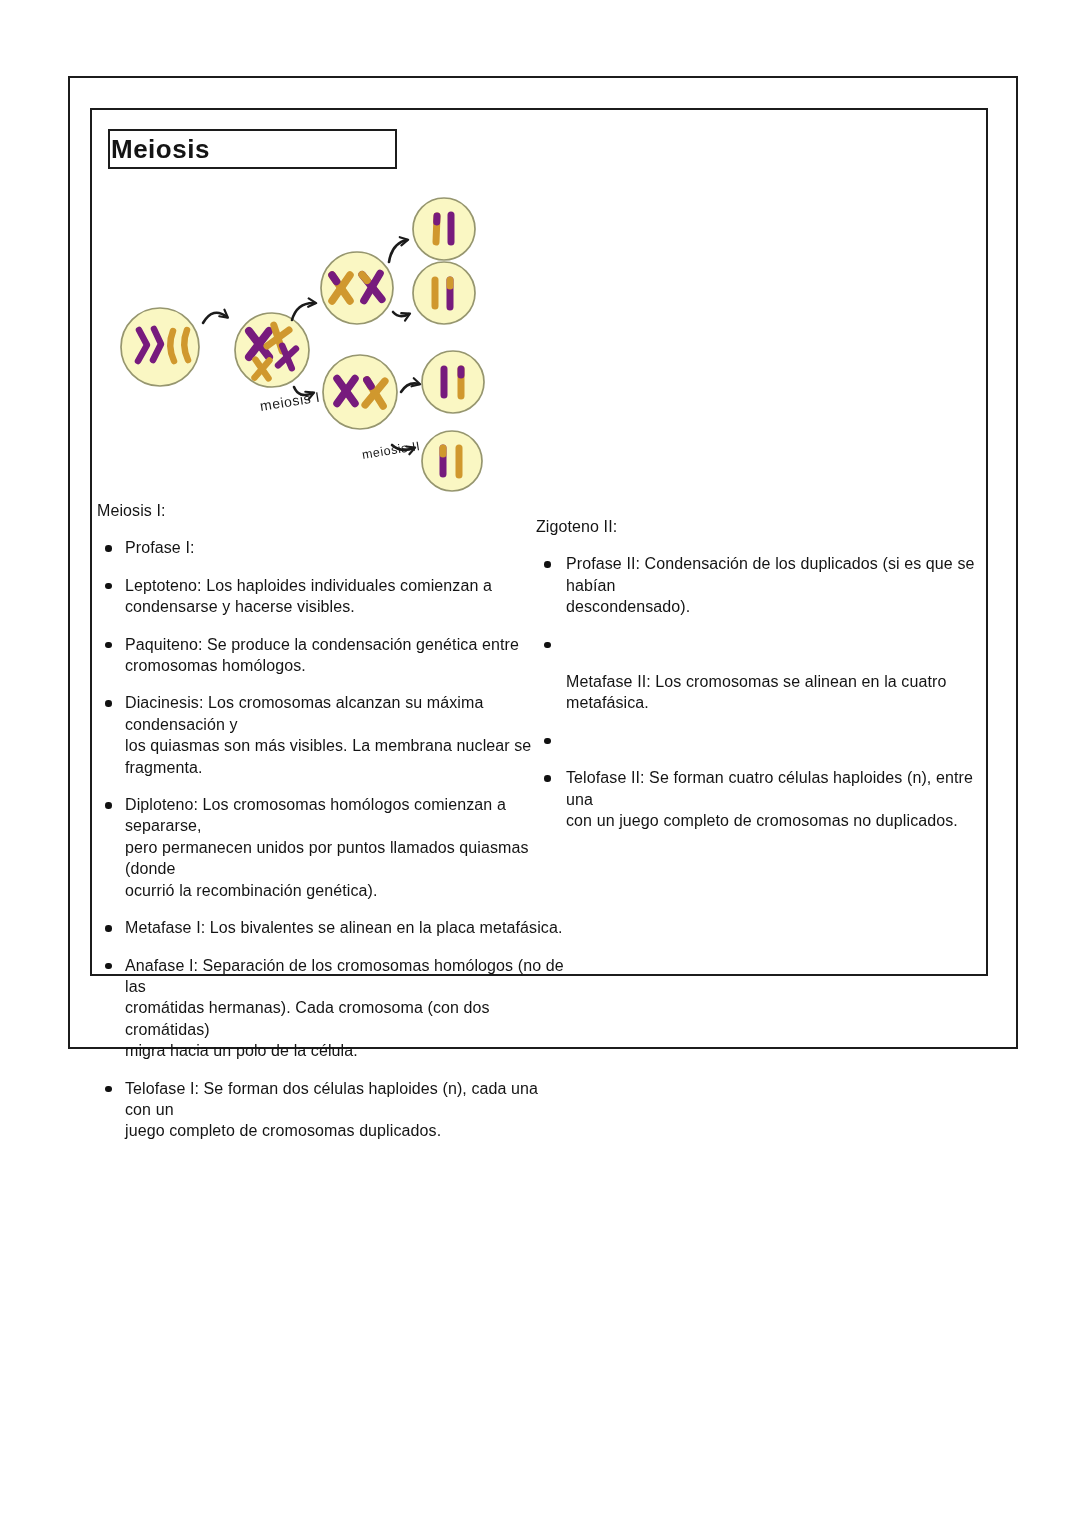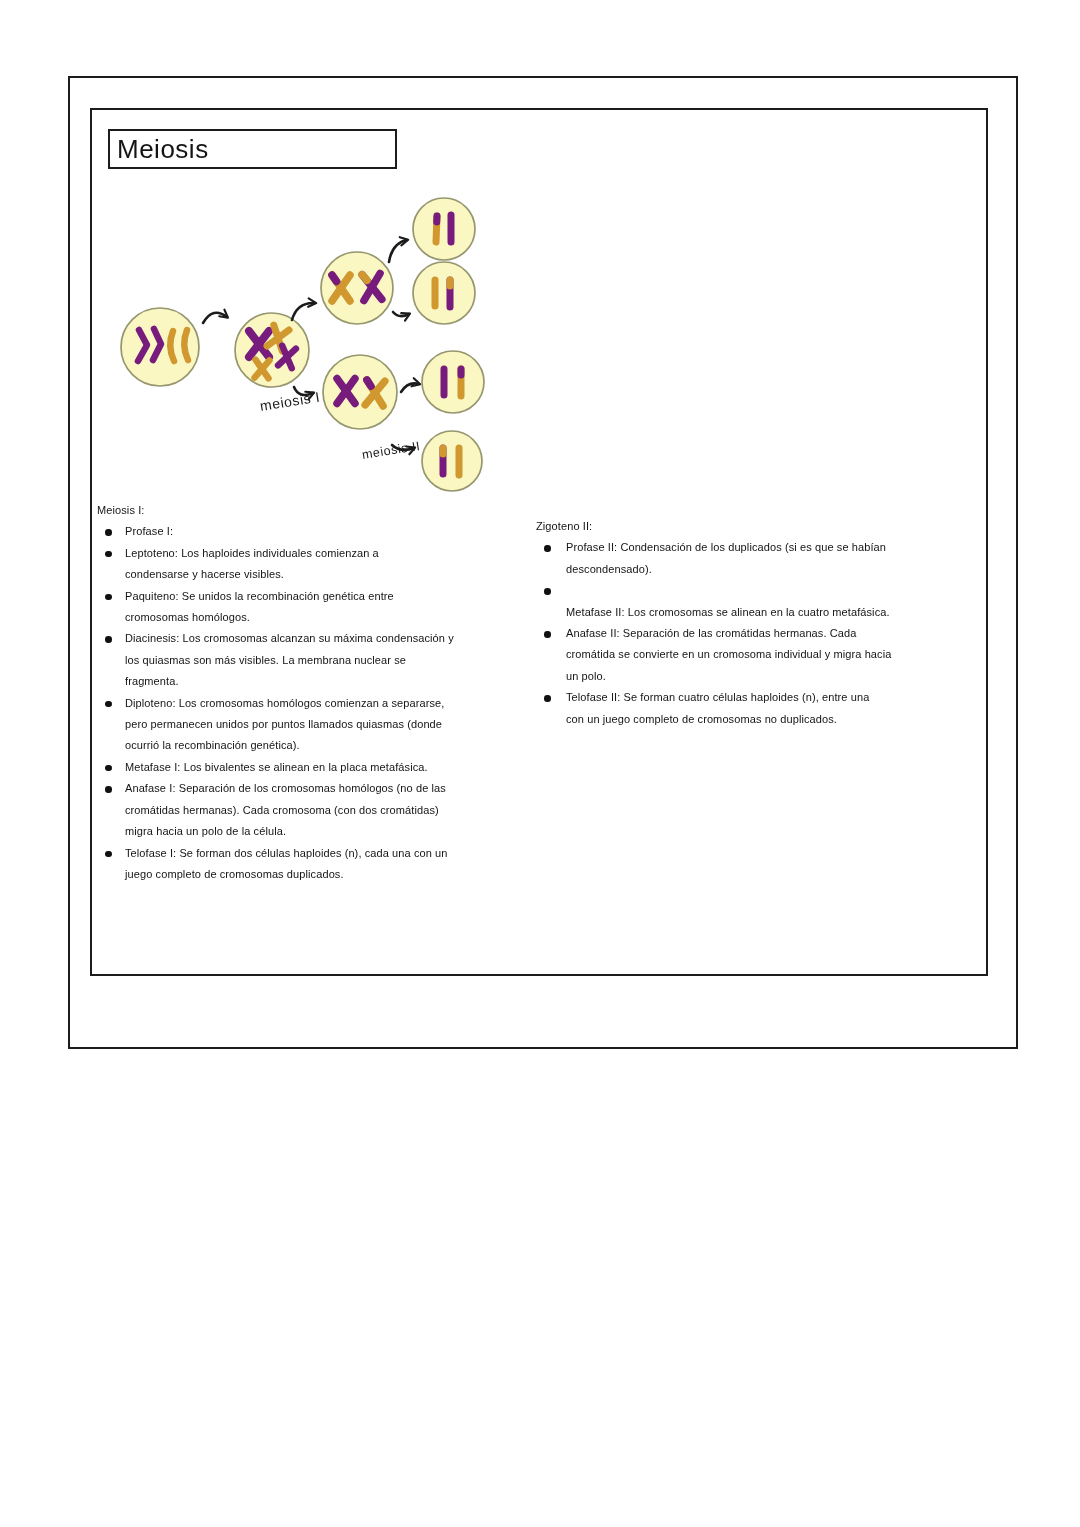--- a/index.html
+++ b/index.html
@@ -18,39 +18,39 @@
   .inner-frame{
     left:90px;top:108px;width:898px;height:868px;
     border:2.5px solid #1c1c1c;box-sizing:border-box;
   }
   .title-box{
     left:108px;top:129px;width:289px;height:40px;
     border:2px solid #1c1c1c;box-sizing:border-box;
     display:flex;align-items:center;
   }
   .title-box .t{
-    font-size:26px;font-weight:400;letter-spacing:0.5px;
-    padding-left:7px;line-height:1;
+    font-size:26px;font-weight:700;letter-spacing:0.5px;
+    padding-left:1px;line-height:1;
   }
   
   svg.diagram{left:0;top:0;pointer-events:none;}
   .cell{fill:var(--cell_fill);stroke:var(--cell_border);stroke-width:1.7;}
   .chr{stroke-linecap:round;stroke-linejoin:round;fill:none;}
   .pu{stroke:var(--purple);}
   .or{stroke:var(--orange);}
   .arrow{stroke:var(--ink);stroke-width:2.6;fill:none;stroke-linecap:round;}
   .diagram-label{
     font-size:14px;letter-spacing:0.6px;color:#1a1a1a;
     transform:rotate(-9deg);transform-origin:left center;white-space:nowrap;
   }
   .diagram-label.small{font-size:12.5px;}
   
-  .col{line-height:21.4px;font-size:11px;letter-spacing:0.1px;}
+  .col{line-height:21.4px;font-size:16px;letter-spacing:0.1px;}
   .col .hdr{white-space:pre;}
-  .li{display:flex;min-height:21.4px;}
+  .li{display:flex;min-height:21.4px;margin-top:16px;}
   .li .dot-cell{width:28px;flex:0 0 28px;position:relative;}
   .li .dot{
     position:absolute;left:8px;top:8px;width:6.5px;height:6.5px;
     border-radius:50%;background:#111;
   }
   .li .txt{white-space:pre-wrap;min-height:21.4px;}
   .col-left{left:97px;top:500px;width:470px;}
   .col-right{left:536px;top:516px;width:452px;}
   .col-right .li .dot-cell{width:30px;flex:0 0 30px;}
 </style>
@@ -180,21 +180,21 @@
         <span class="dot-cell">
           <span class="dot"></span>
         </span>
         <span class="txt">Leptoteno: Los haploides individuales comienzan a
 condensarse y hacerse visibles.</span>
       </div>
       <div class="li">
         <span class="dot-cell">
           <span class="dot"></span>
         </span>
-        <span class="txt">Paquiteno: Se unidos la recombinación genética entre
+        <span class="txt">Paquiteno: Se produce la condensación genética entre
 cromosomas homólogos.</span>
       </div>
       <div class="li">
         <span class="dot-cell">
           <span class="dot"></span>
         </span>
         <span class="txt">Diacinesis: Los cromosomas alcanzan su máxima condensación y
 los quiasmas son más visibles. La membrana nuclear se
 fragmenta.</span>
       </div>
@@ -248,23 +248,20 @@
         <span class="txt"></span>
       </div>
       <div class="li">
         <span class="dot-cell"></span>
         <span class="txt">Metafase II: Los cromosomas se alinean en la cuatro metafásica.</span>
       </div>
       <div class="li">
         <span class="dot-cell">
           <span class="dot"></span>
         </span>
-        <span class="txt">Anafase II: Separación de las cromátidas hermanas. Cada
-cromátida se convierte en un cromosoma individual y migra hacia
-un polo.</span>
       </div>
       <div class="li">
         <span class="dot-cell">
           <span class="dot"></span>
         </span>
         <span class="txt">Telofase II: Se forman cuatro células haploides (n), entre una
 con un juego completo de cromosomas no duplicados.</span>
       </div>
     </div>
 </div>

